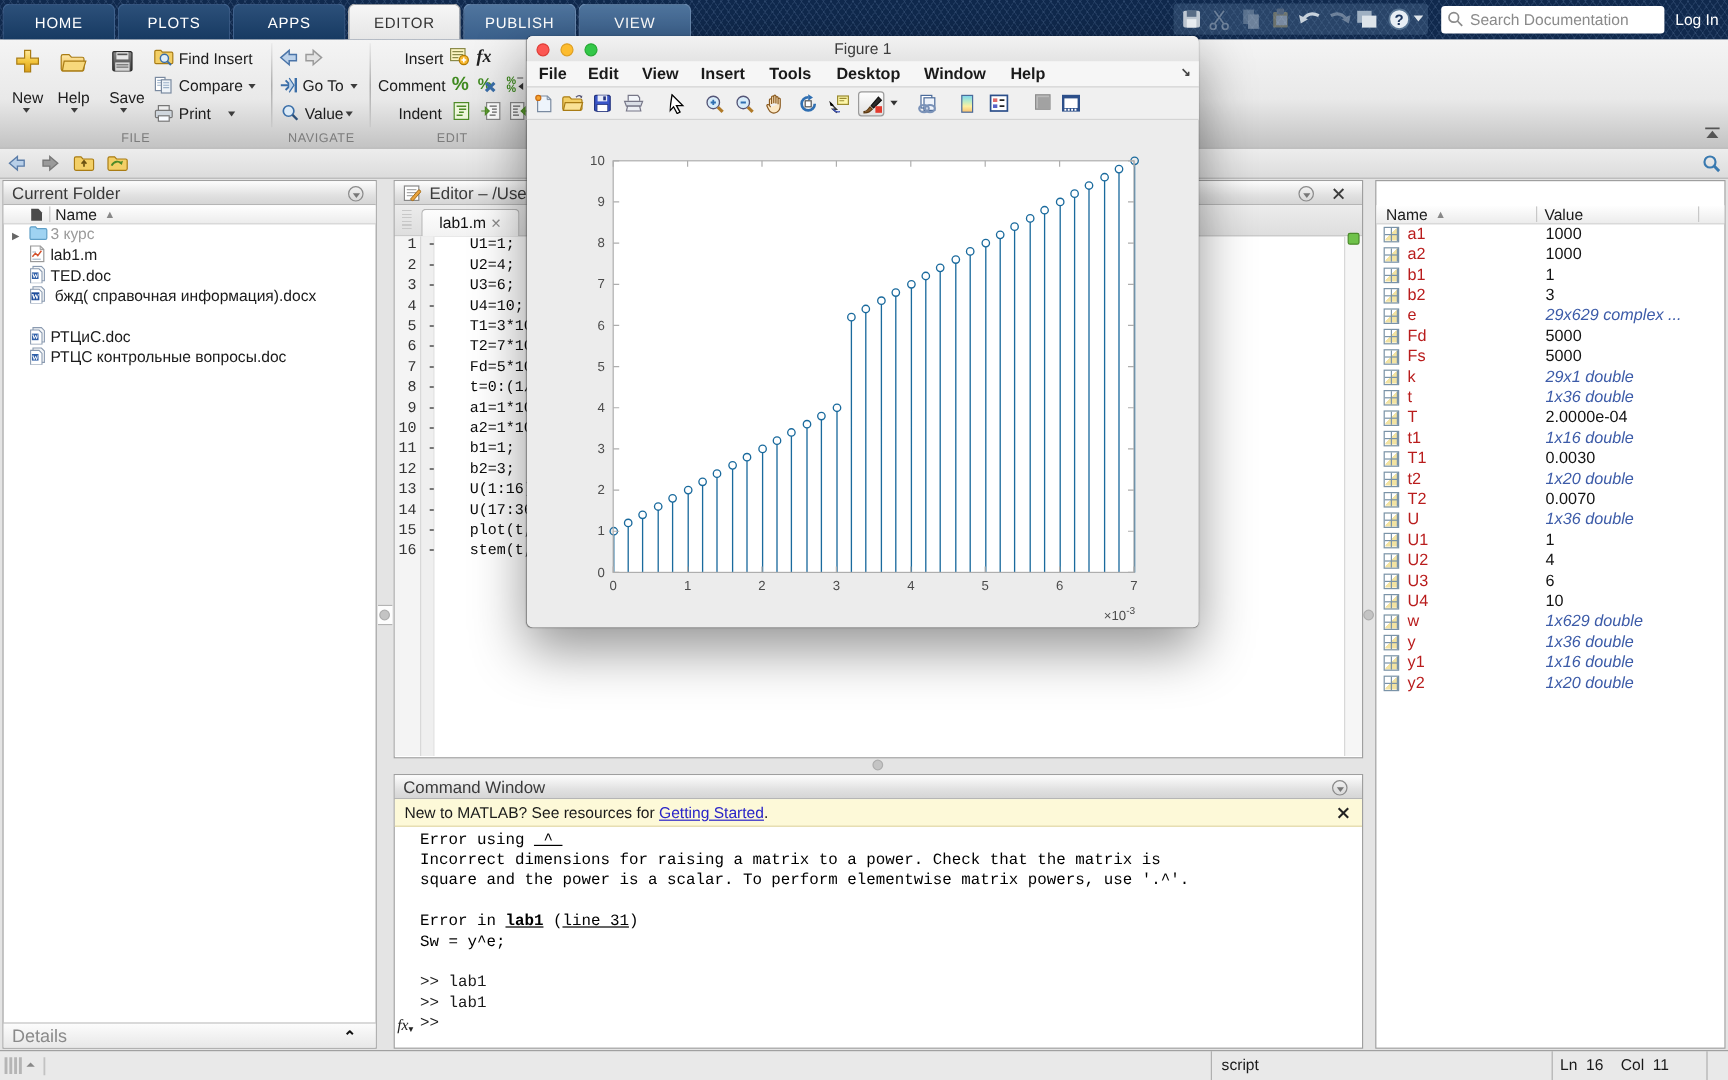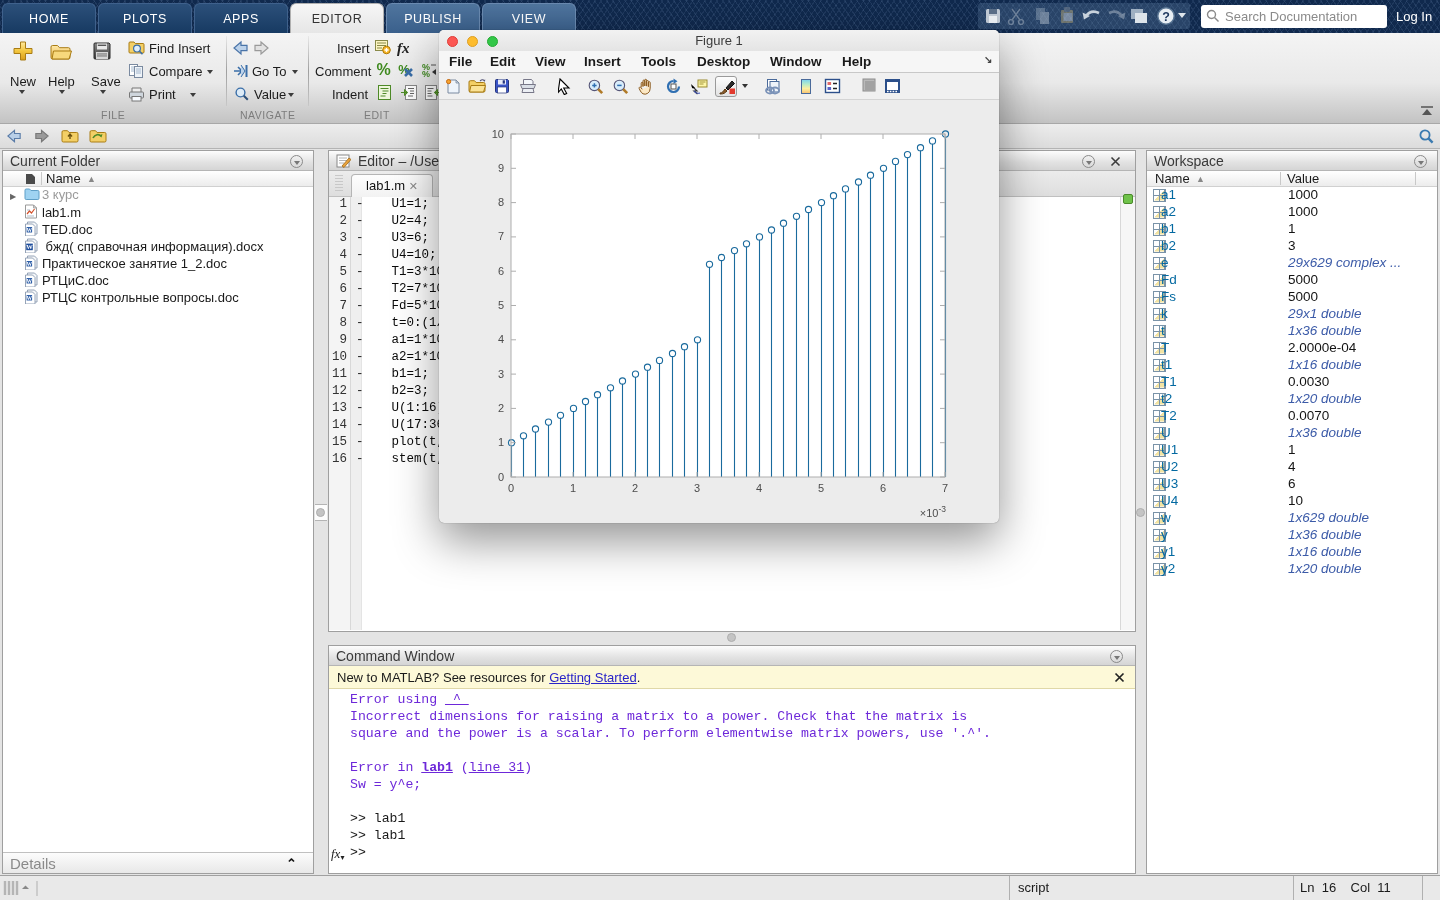--- a/index.html
+++ b/index.html
@@ -60,31 +60,31 @@
 .ctext {position:absolute;left:40px;color:#0a0a0a}
 #gutter {position:absolute;left:0;top:46px;width:21px;bottom:1px;background:#f4f4f4}
 #gutter2 {position:absolute;left:21px;top:46px;width:12px;bottom:1px;background:#efefef;border-left:1px solid #d8d8d8;border-right:1px solid #e4e4e4}
 #edscroll {position:absolute;right:0;top:46px;width:15px;bottom:1px;background:#f6f6f6;border-left:1px solid #d8d8d8}
 #greensq {position:absolute;right:2px;top:43px;width:10px;height:10px;background:#6fc24a;border:1px solid #4a8a2a;border-radius:2px}
 
 
 #cmdwin {left:328px;top:645px;width:808px;height:229px}
 #banner {position:absolute;left:0;top:20px;width:100%;height:23px;background:#fdf9d8;border-bottom:1px solid #e0d8a8;font-size:13px;color:#1a1a1a;padding:4px 0 0 8px}
 .conline {position:absolute;left:21px;height:17px;font:13.2px "Liberation Mono",monospace;color:#1a1a1a;white-space:pre}
-.red {color:#6d28d9}
+.red {color:#000000}
 .u {text-decoration:underline}
 
 
 #workspace {left:1146px;top:150px;width:292px;height:724px}
 .wrow {position:absolute;left:0;height:17px;width:100%;font-size:13.5px}
 .gicon {position:absolute;left:6px;top:2px;width:13px;height:13px;
  background:linear-gradient(135deg,#fff 0 46%,#f2e3a2 46%),linear-gradient(#f8ecba,#eed98a);border:1px solid #7a93a8;box-shadow:inset 0 0 0 .5px #fff}
 .gicon:after {content:"";position:absolute;left:5px;top:0;width:1px;height:11px;background:#7a93a8;box-shadow:5px 0 0 #7a93a8}
 .gicon:before {content:"";position:absolute;left:0;top:5px;width:11px;height:1px;background:#7a93a8}
-.wname {position:absolute;left:14px;color:#0369a1}
+.wname {position:absolute;left:26px;color:#b91c1c}
 .wval {position:absolute;left:141px;color:#141414}
 .it {font-style:italic;color:#3c5ba8}
 
 
 .knob {position:absolute;width:9px;height:9px;background:#c4c4c4;border:1px solid #adadad;border-radius:50%}
 
 
 #statusbar {position:absolute;left:0;top:875px;width:1440px;height:25px;background:#e9e9e9;border-top:1px solid #a0a0a0;font-size:13px;color:#1a1a1a}
 
 
@@ -333,26 +333,20 @@
               <path d="M1.5 3h7l2.5 2.5V15h-9.5z" fill="#ffffff" stroke="#8a9ab0" stroke-width=".9"></path>
               <rect x="2.6" y="6" width="5.5" height="5.5" fill="#2f5fa8"></rect>
               <text x="5.35" y="10.6" font-size="5.5" fill="#fff" text-anchor="middle" font-family="'Liberation Serif',serif" font-weight="bold">W</text>
             </svg></span><span style="">TED.doc</span></div>
 <div class="frow" style="top:51px"><span class="ficon"><svg width="14" height="15" viewBox="0 0 14 15">
               <path d="M3.5 1h7l2.5 2.5V13h-9.5z" fill="#f4f6f8" stroke="#8a9ab0" stroke-width=".9"></path>
               <path d="M1.5 3h7l2.5 2.5V15h-9.5z" fill="#ffffff" stroke="#8a9ab0" stroke-width=".9"></path>
               <rect x="2.2" y="5.6" width="6.6" height="6.6" fill="#1f4e9c"></rect>
               <text x="5.5" y="11" font-size="6.5" fill="#fff" text-anchor="middle" font-family="'Liberation Serif',serif" font-weight="bold">W</text>
             </svg></span><span style=""> бжд( справочная информация).docx</span></div>
-<div class="frow" style="top:68px"><span class="ficon"><svg width="14" height="15" viewBox="0 0 14 15">
-              <path d="M3.5 1h7l2.5 2.5V13h-9.5z" fill="#f4f6f8" stroke="#8a9ab0" stroke-width=".9"></path>
-              <path d="M1.5 3h7l2.5 2.5V15h-9.5z" fill="#ffffff" stroke="#8a9ab0" stroke-width=".9"></path>
-              <rect x="2.6" y="6" width="5.5" height="5.5" fill="#2f5fa8"></rect>
-              <text x="5.35" y="10.6" font-size="5.5" fill="#fff" text-anchor="middle" font-family="'Liberation Serif',serif" font-weight="bold">W</text>
-            </svg></span><span style="">Практическое занятие 1_2.doc</span></div>
 <div class="frow" style="top:102px"><span class="ficon"><svg width="14" height="15" viewBox="0 0 14 15">
               <path d="M3.5 1h7l2.5 2.5V13h-9.5z" fill="#f4f6f8" stroke="#8a9ab0" stroke-width=".9"></path>
               <path d="M1.5 3h7l2.5 2.5V15h-9.5z" fill="#ffffff" stroke="#8a9ab0" stroke-width=".9"></path>
               <rect x="2.6" y="6" width="5.5" height="5.5" fill="#2f5fa8"></rect>
               <text x="5.35" y="10.6" font-size="5.5" fill="#fff" text-anchor="middle" font-family="'Liberation Serif',serif" font-weight="bold">W</text>
             </svg></span><span style="">РТЦС контрольные вопросы.doc</span></div>
 <div class="frow" style="top:85px"><span class="ficon"><svg width="14" height="15" viewBox="0 0 14 15">
               <path d="M3.5 1h7l2.5 2.5V13h-9.5z" fill="#f4f6f8" stroke="#8a9ab0" stroke-width=".9"></path>
               <path d="M1.5 3h7l2.5 2.5V15h-9.5z" fill="#ffffff" stroke="#8a9ab0" stroke-width=".9"></path>
               <rect x="2.6" y="6" width="5.5" height="5.5" fill="#2f5fa8"></rect>
@@ -418,21 +412,20 @@
 <div class="conline red" style="top:72px">Error in <b class="u">lab1</b> (<span class="u">line 31</span>)</div>
 <div class="conline red" style="top:89px">Sw = y^e;</div>
 <div class="conline" style="top:123px">&gt;&gt; lab1</div>
 <div class="conline" style="top:140px">&gt;&gt; lab1</div>
 <div class="conline" style="top:157px">&gt;&gt;</div>
 <div style="position:absolute;left:2px;top:158px;font:italic 13px 'Liberation Serif',serif;color:#222">fx<span style="font:8px 'Liberation Sans';vertical-align:-2px">▾</span></div>
 
 </div>
 
 <div class="panel" id="workspace">
- <div class="phead">Workspace<span class="gear" style="right:10px"></span></div>
  <div class="colhead" style="top:20px">
    <span style="position:absolute;left:8px;top:0px">Name</span>
    <span style="position:absolute;left:49px;top:3px;font-size:9px;color:#888">▲</span>
    <span style="position:absolute;left:133px;top:1px;width:1px;height:13px;background:#c8c8c8"></span>
    <span style="position:absolute;left:140px;top:0px">Value</span>
    <span style="position:absolute;left:268px;top:1px;width:1px;height:13px;background:#c8c8c8"></span>
  </div>
  <div style="position:absolute;left:0;top:36px;right:0;bottom:0;overflow:hidden">
 <div class="wrow" style="top:0px">
           <span class="gicon"></span>

